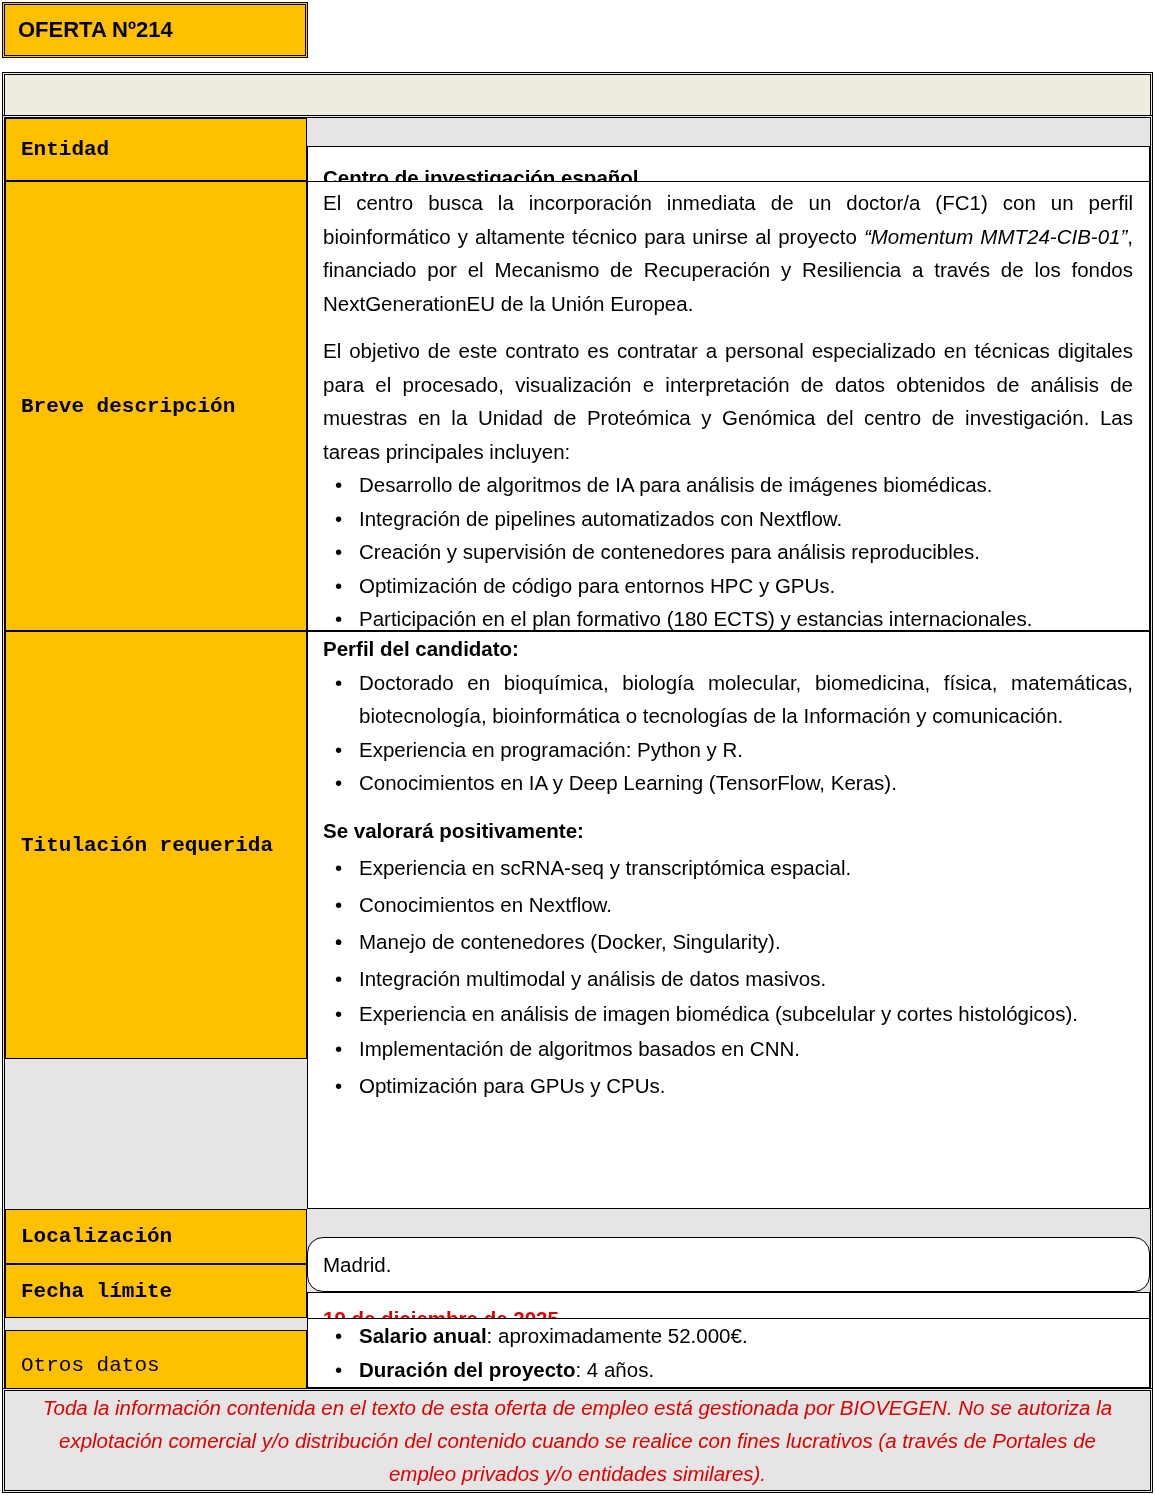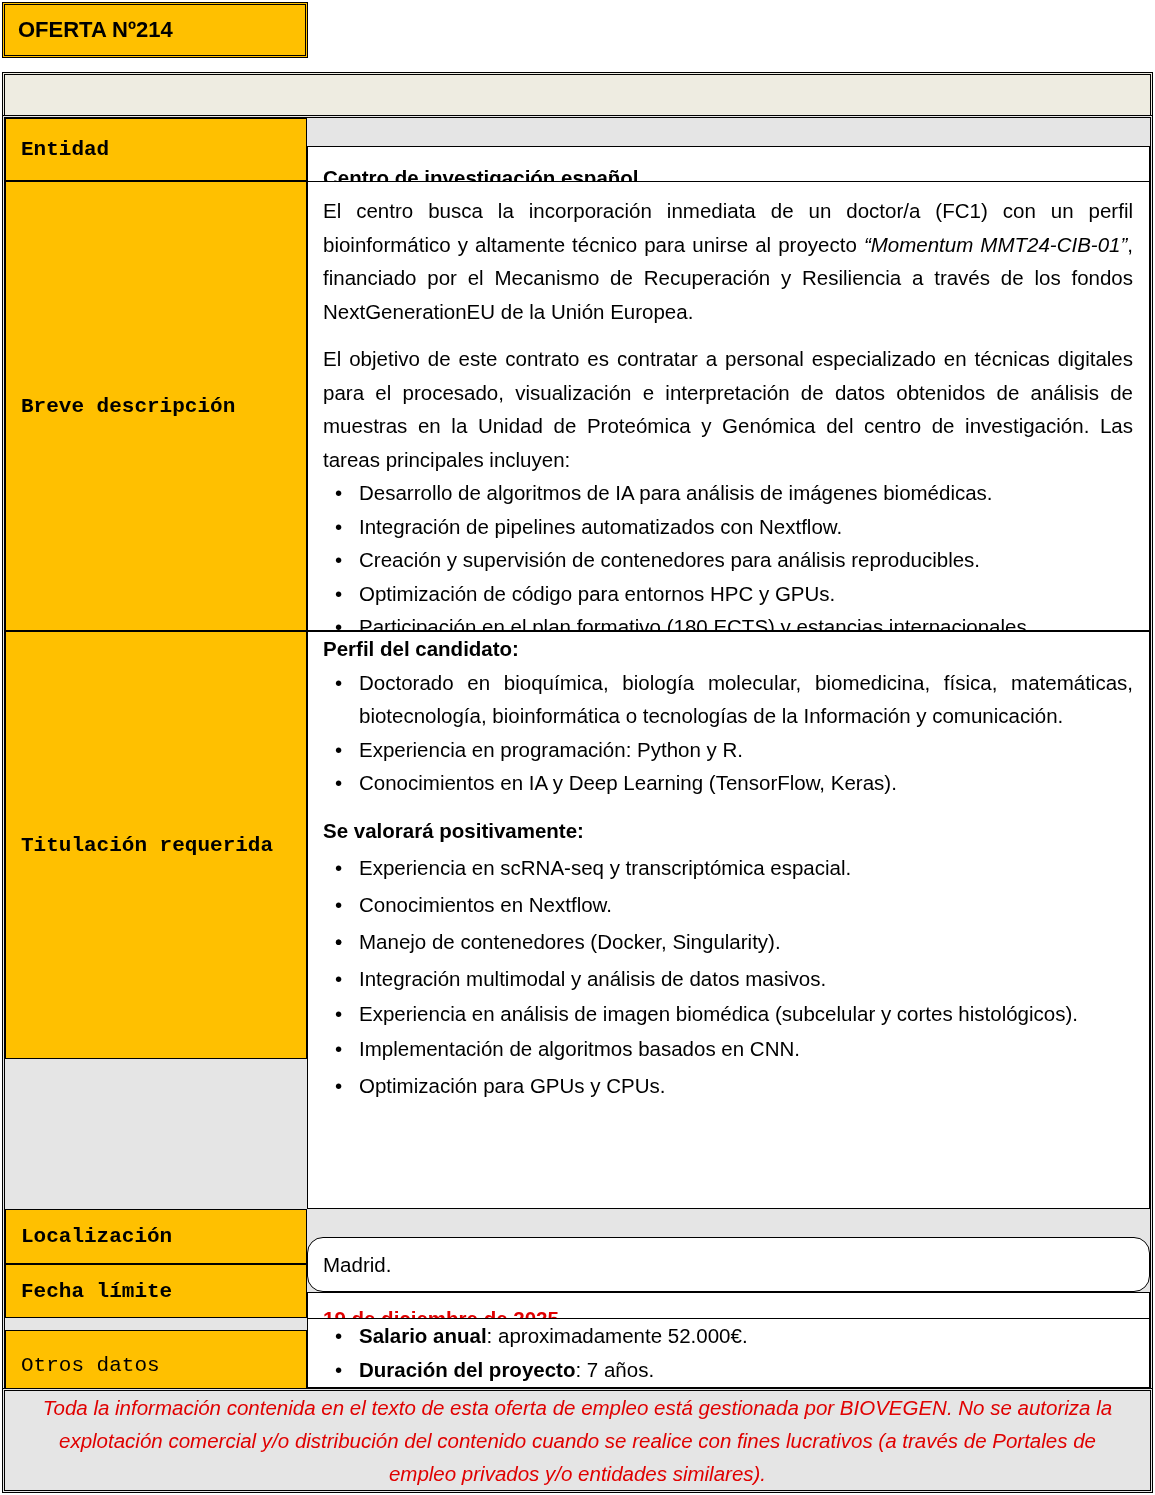--- a/index.html
+++ b/index.html
@@ -39,21 +39,21 @@
 <div class="lbl bold" style="left:5px; top:118px; width:302px; height:63px;">
   <span>Entidad</span>
 </div>
 <div class="val bold center-v" style="left:307px; top:118px; width:843px; height:63px;">
   <span>Centro de investigación español.</span>
 </div>
 
 <div class="lbl bold" style="left:5px; top:181px; width:302px; height:450px;">
   <span>Breve descripción</span>
 </div>
-<div class="val" style="left:307px; top:181px; width:843px; height:450px; padding-top:12px;">
+<div class="val" style="left:307px; top:181px; width:843px; height:450px; padding-top:4px;">
   <p class="just" style="margin:0;">
     <span>El centro busca la incorporación inmediata de un doctor/a (FC1) con un perfil bioinformático y altamente técnico para unirse al proyecto </span><i>“Momentum MMT24-CIB-01”</i><span>, financiado por el Mecanismo de Recuperación y Resiliencia a través de los fondos NextGenerationEU de la Unión Europea.</span>
   </p>
   <p class="just p-gap" style="margin-bottom:0;">El objetivo de este contrato es contratar a personal especializado en técnicas digitales para el procesado, visualización e interpretación de datos obtenidos de análisis de muestras en la Unidad de Proteómica y Genómica del centro de investigación. Las tareas principales incluyen:</p>
   <ul>
     <li><span class="dot">•</span><span>Desarrollo de algoritmos de IA para análisis de imágenes biomédicas.</span></li>
     <li><span class="dot">•</span><span>Integración de pipelines automatizados con Nextflow.</span></li>
     <li><span class="dot">•</span><span>Creación y supervisión de contenedores para análisis reproducibles.</span></li>
     <li><span class="dot">•</span><span>Optimización de código para entornos HPC y GPUs.</span></li>
     <li><span class="dot">•</span><span>Participación en el plan formativo (180 ECTS) y estancias internacionales.</span></li>
@@ -96,19 +96,19 @@
 <div class="val bold center-v" style="left:307px; top:1264px; width:843px; height:54px; color:#e00000;">
   <span>19 de diciembre de 2025.</span>
 </div>
 
 <div class="lbl" style="left:5px; top:1318px; width:302px; height:70px;margin-top:12px;">
   <span>Otros datos</span>
 </div>
 <div class="val" style="left:307px; top:1318px; width:843px; height:70px; padding-top:0;">
   <ul>
     <li><span class="dot">•</span><b>Salario anual</b><span>: aproximadamente 52.000€.</span></li>
-    <li><span class="dot">•</span><b>Duración del proyecto</b><span>: 7 años.</span></li>
+    <li><span class="dot">•</span><b>Duración del proyecto</b><span>: 4 años.</span></li>
   </ul>
 </div>
 
 <div class="box white" style="left:2px; top:1388px; width:1151px; height:105px; display:flex; align-items:center; justify-content:center; padding:0 22px;">
   <p style="margin:0; text-align:center; font-style:italic; color:#e00000; font-size:20.5px; line-height:33px;">Toda la información contenida en el texto de esta oferta de empleo está gestionada por BIOVEGEN. No se autoriza la explotación comercial y/o distribución del contenido cuando se realice con fines lucrativos (a través de Portales de empleo privados y/o entidades similares).</p>
 </div>
 
 </body></html>

